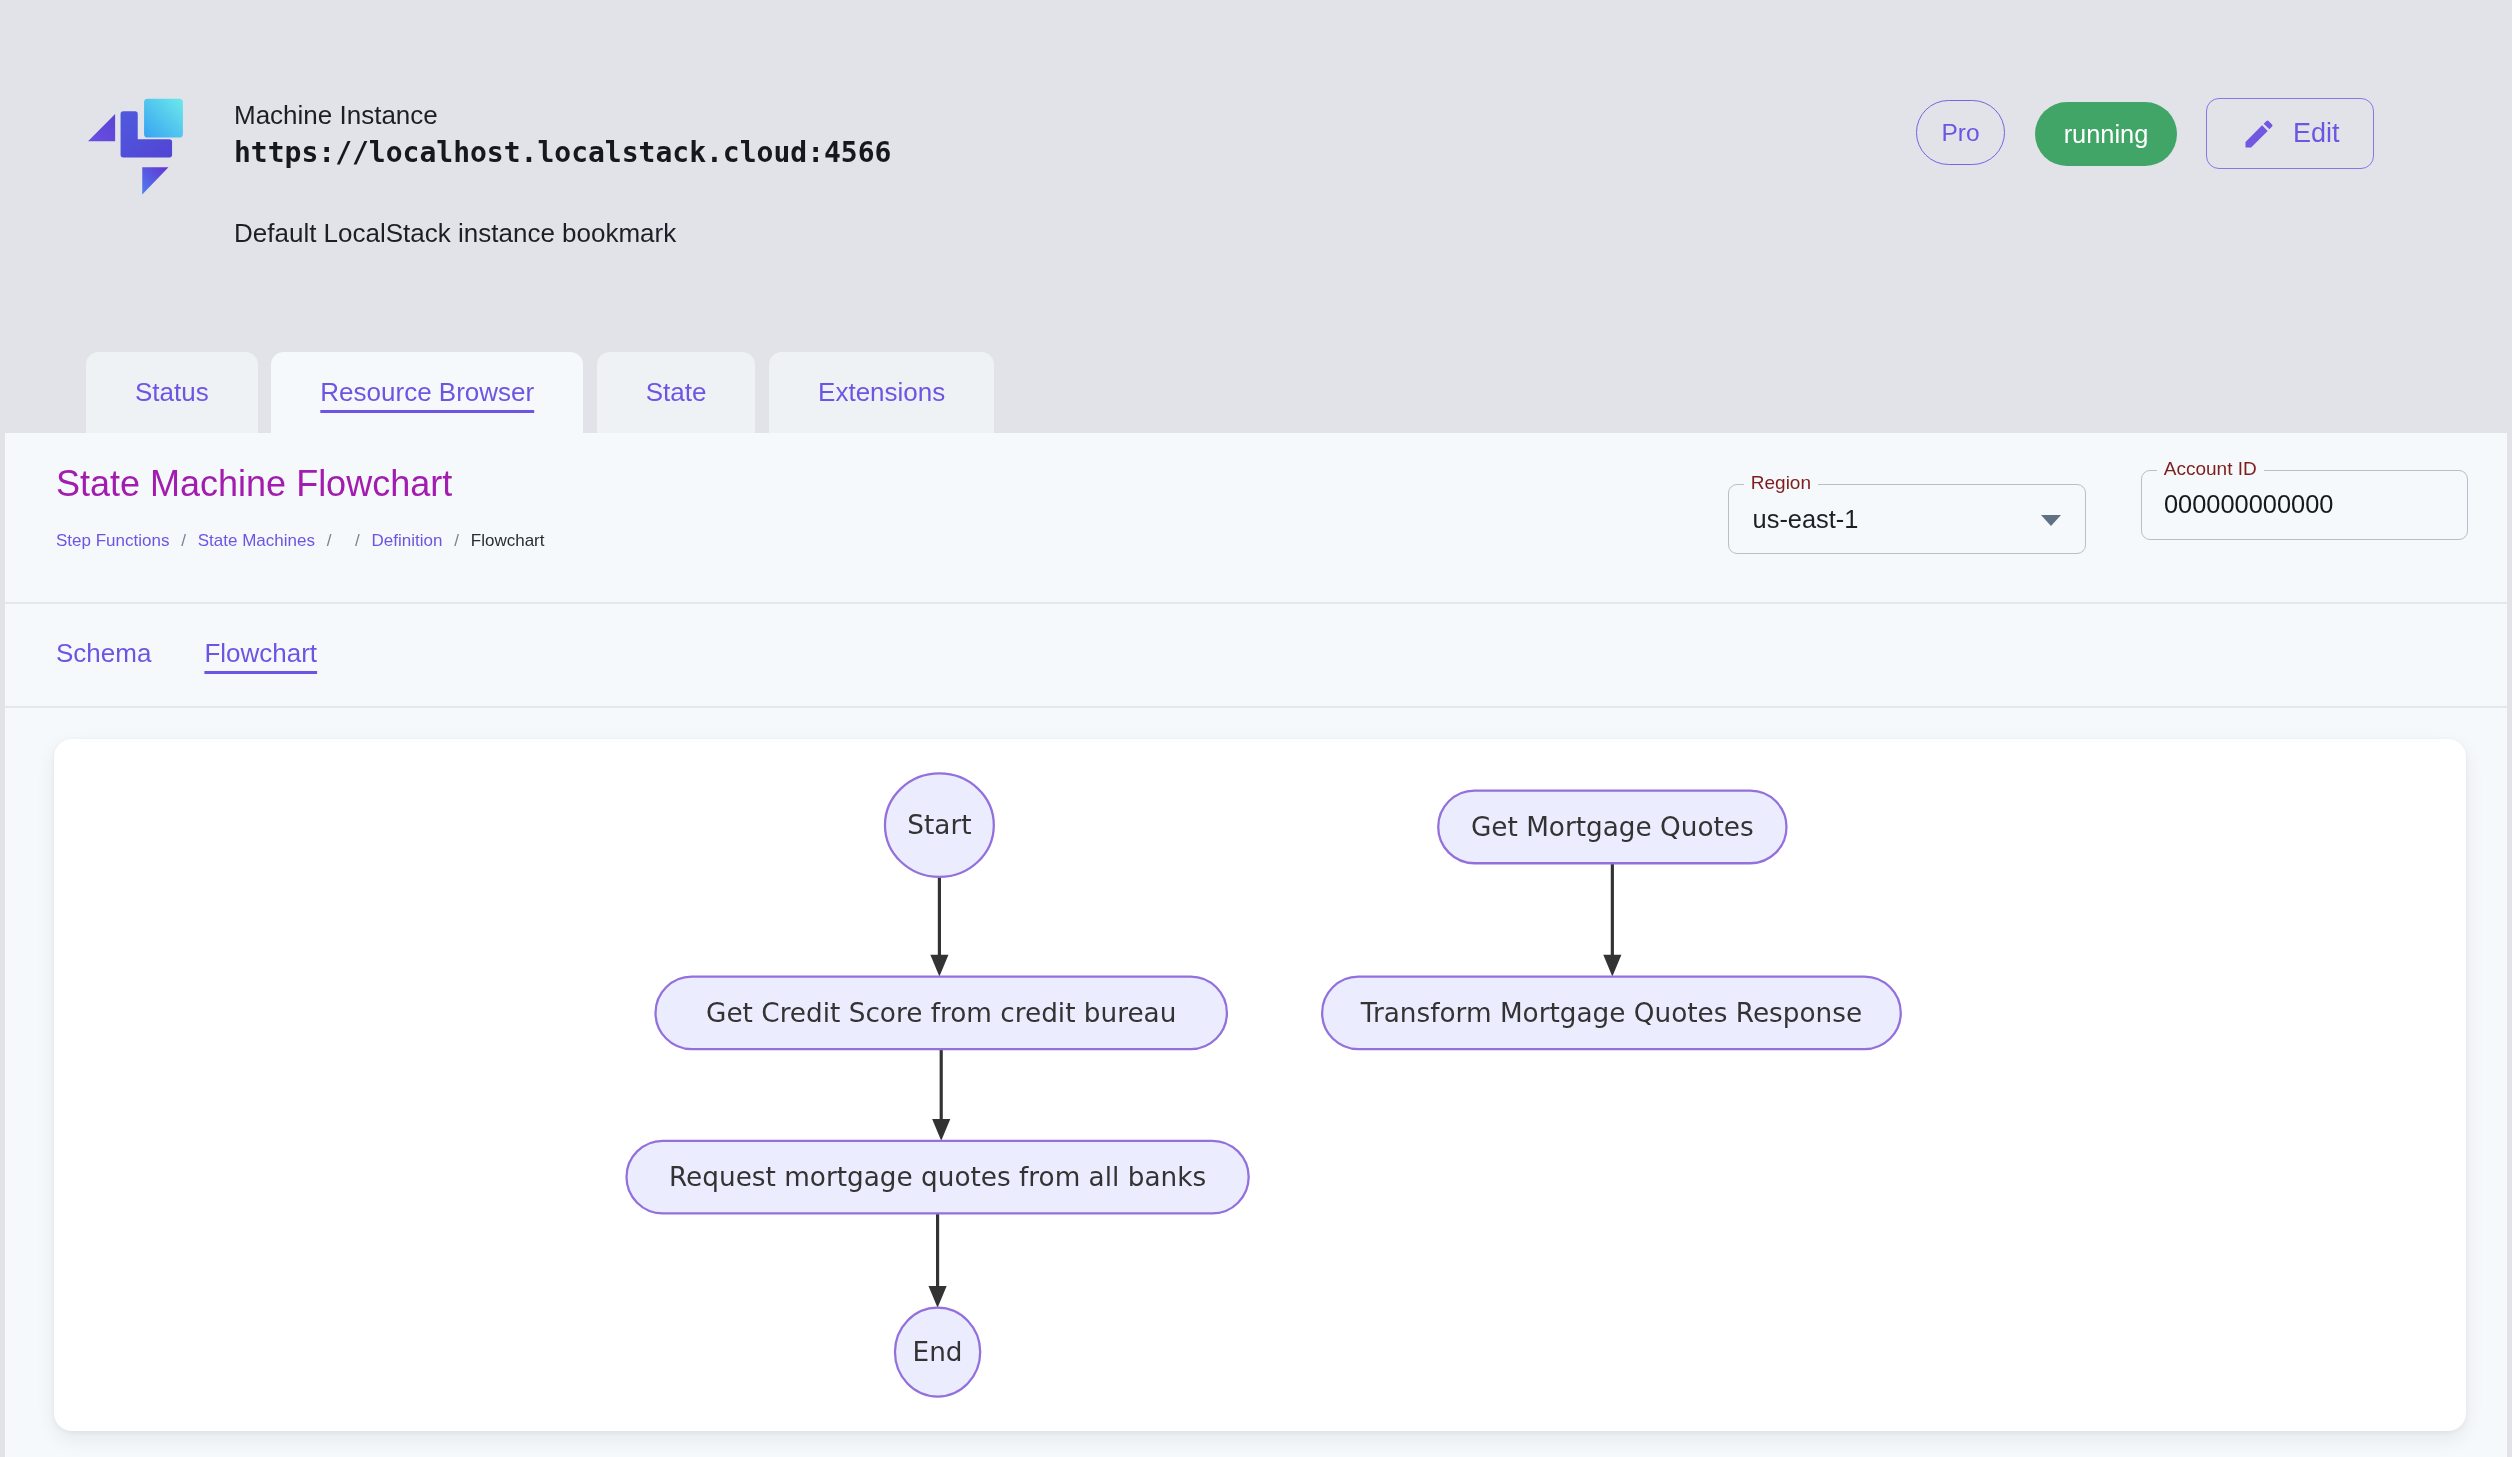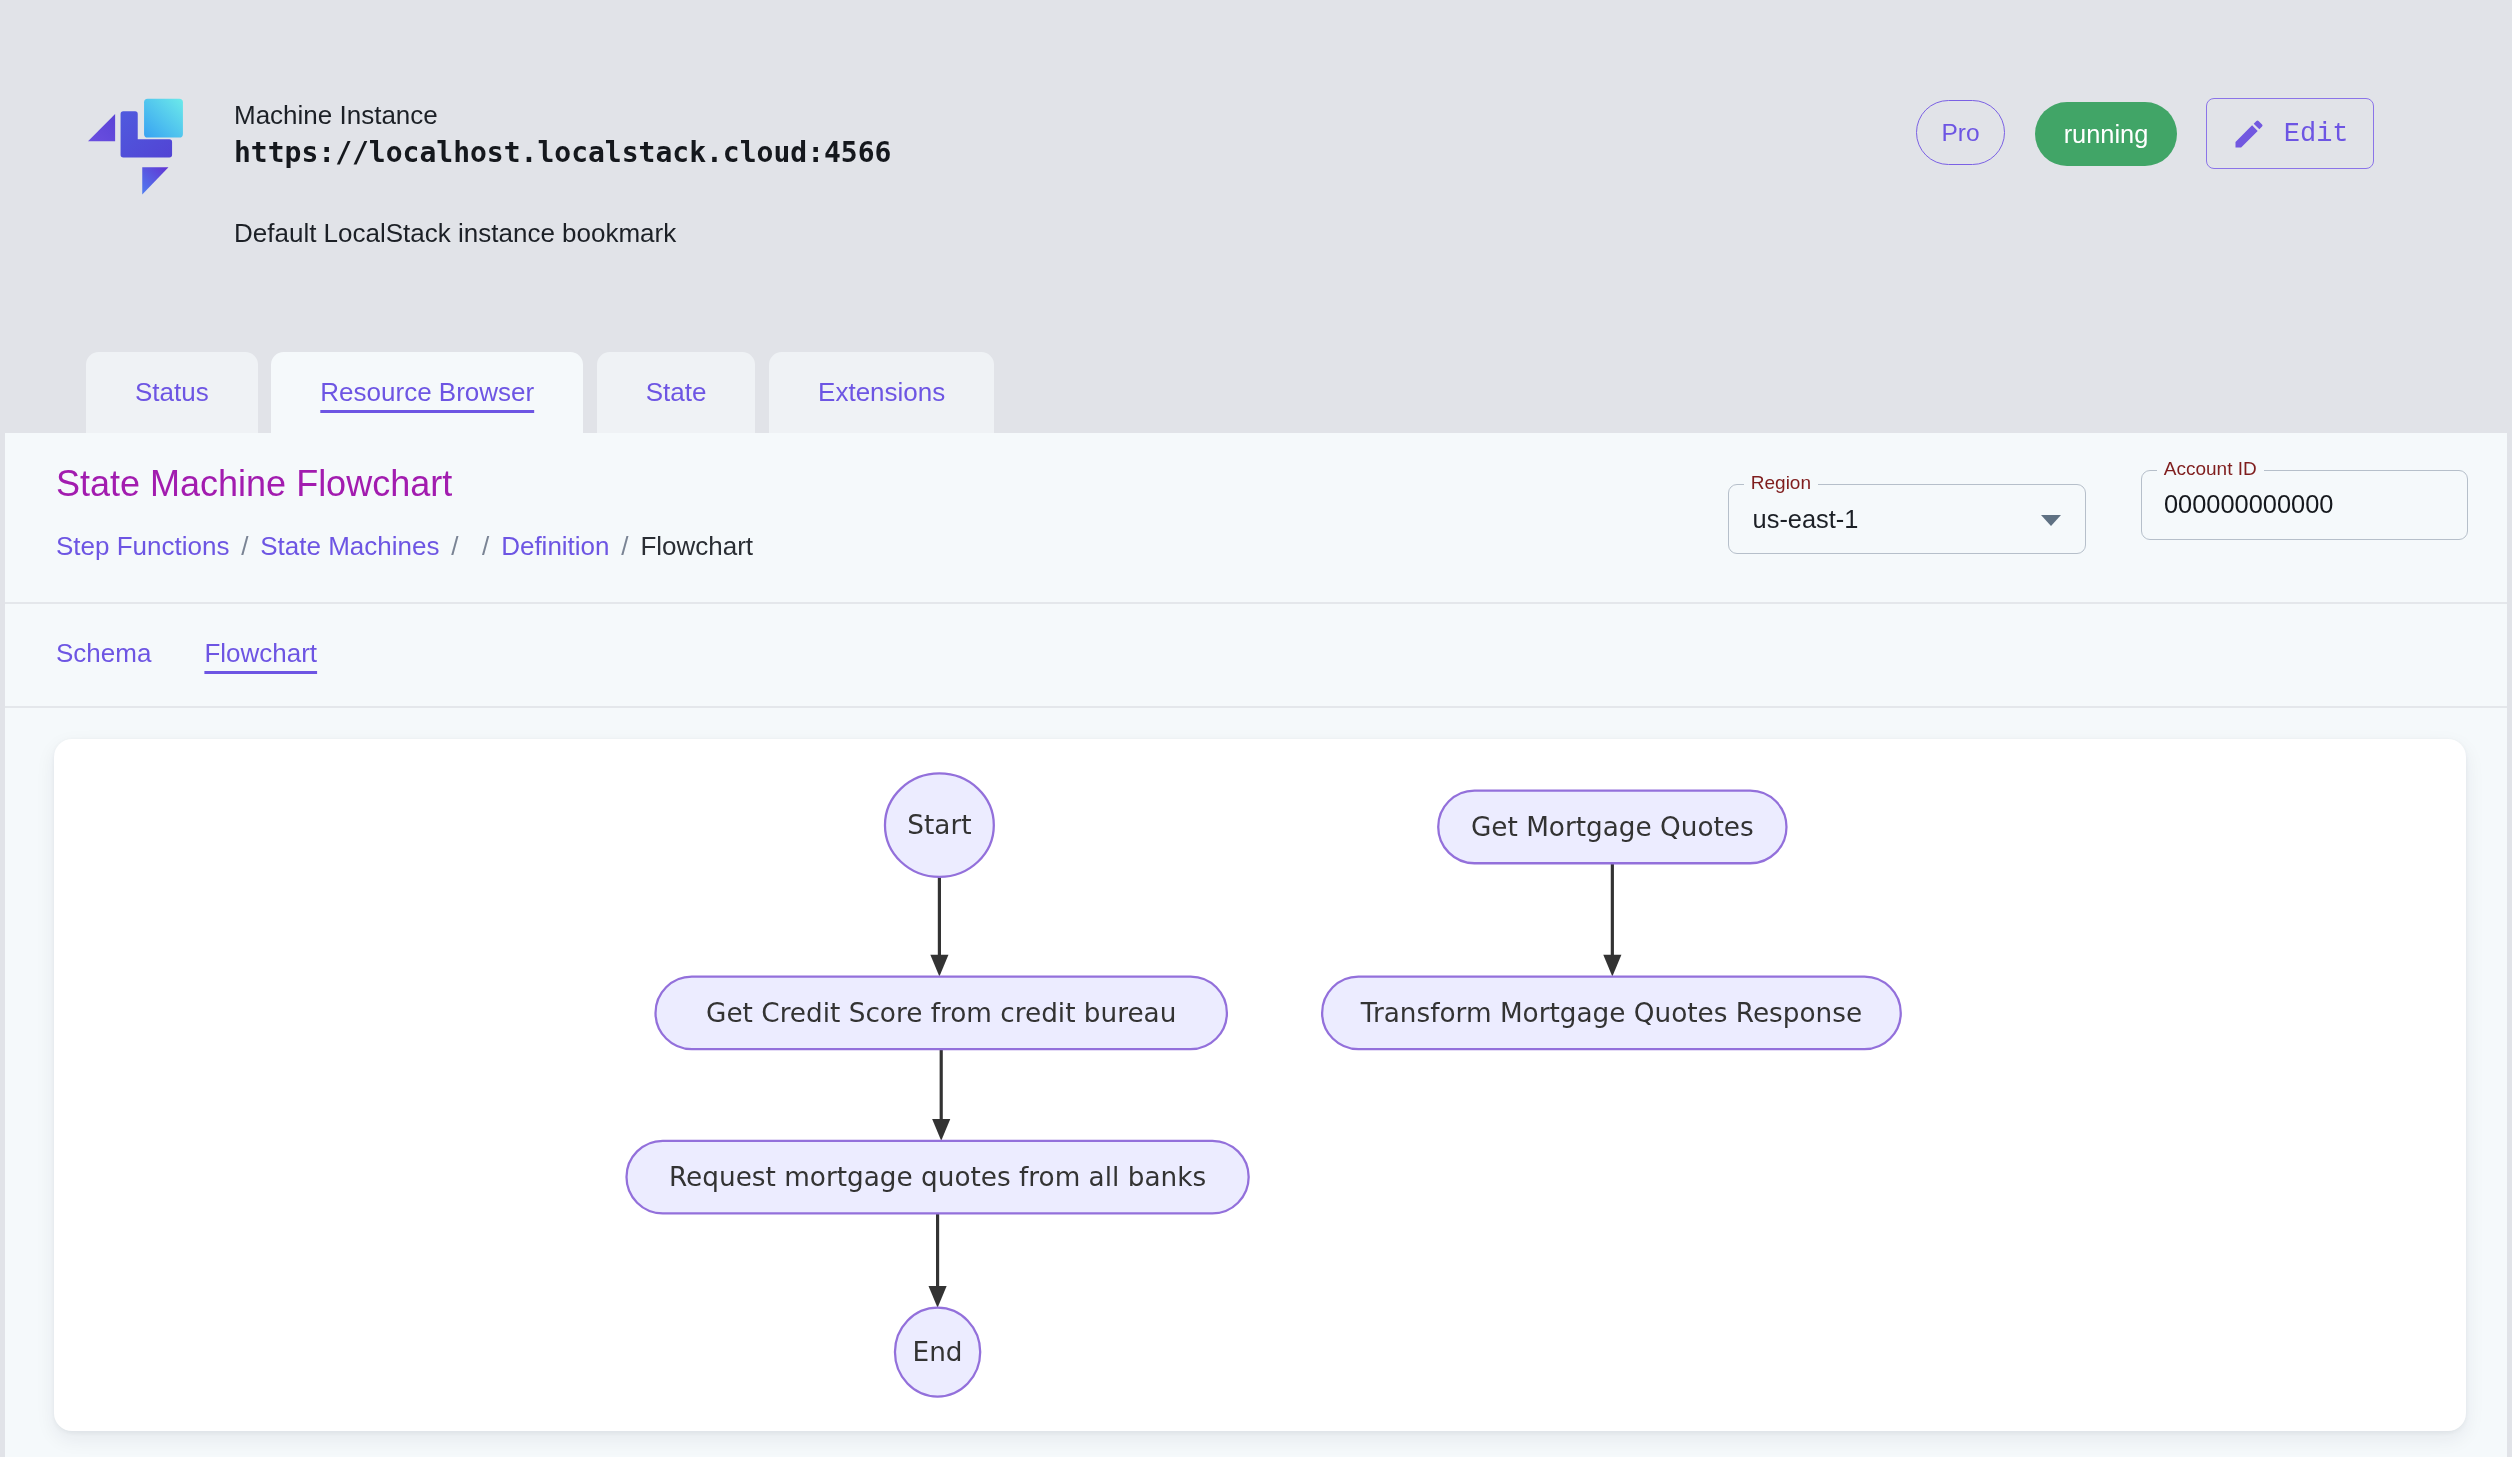--- a/index.html
+++ b/index.html
@@ -16,34 +16,34 @@
     font-family:"DejaVu Sans Mono","Liberation Mono",monospace;color:#15181d;}
   .hdr-desc{position:absolute;left:234px;top:218px;font-size:26px;color:#1c2026;}
   .badge-pro{position:absolute;left:1916px;top:100px;width:89px;height:65px;
     border:1.8px solid #7b61e4;border-radius:33px;box-sizing:border-box;
     display:flex;align-items:center;justify-content:center;
     color:#6d55e3;font-size:24.5px;background:transparent;}
   .badge-running{position:absolute;left:2035px;top:102px;width:142px;height:64px;
     border-radius:32px;background:#41a567;display:flex;align-items:center;justify-content:center;
     color:#ffffff;font-size:25.4px;}
   .btn-edit{position:absolute;left:2206px;top:98px;width:168px;height:71px;
-    border:1.8px solid #8b74e8;border-radius:8px;box-sizing:border-box;background:transparent;
+    border:1.8px solid #8b74e8;border-radius:13px;box-sizing:border-box;background:transparent;
     display:flex;align-items:center;justify-content:center;gap:16.3px;
-    color:#6d55e3;font-size:27px;cursor:pointer;font-family:Liberation Mono, monospace;}
+    color:#6d55e3;font-size:27px;cursor:pointer;font-family:Liberation Sans, sans-serif;}
   .btn-edit svg{width:36px;height:36px;flex:0 0 auto;}
   
   .main-tabs{position:absolute;left:86px;top:352px;height:81px;display:flex;gap:13.6px;}
   .tab{height:81px;border:none;border-radius:12.7px 12.7px 0 0;background:#eff2f5;
     color:#6d55e3;font-size:26px;padding:0 49px;cursor:pointer;font-family:inherit;}
   .tab.active{background:#f5f9fb;text-decoration:underline;
     text-decoration-thickness:2.7px;text-underline-offset:9px;}
   
   .panel{position:absolute;left:5.4px;right:5.4px;top:433px;bottom:0;background:#f5f9fb;}
   .page-title{position:absolute;left:56px;top:463px;font-size:36px;font-weight:500;color:#a21caf;}
-  .breadcrumb{position:absolute;left:56px;top:531px;font-size:26px;color:#7a8494;
+  .breadcrumb{position:absolute;left:56px;top:531px;font-size:17px;color:#7a8494;
     display:flex;gap:0;align-items:center;white-space:nowrap;}
   .crumb{color:#6d55e3;cursor:pointer;}
   .crumb.current{color:#2a2e34;cursor:default;}
   .crumb-sep{color:#7a8494;padding:0 11.8px;}
   
   .field{position:absolute;box-sizing:border-box;border:1.8px solid #b6bfca;border-radius:9px;
     height:70px;background:transparent;}
   .field-label{position:absolute;top:-11.8px;left:14.5px;background:#f5f9fb;padding:0 7.3px;
     font-size:19px;color:#7f1d1d;line-height:19px;}
   .field-region{left:1728px;top:484px;width:358px;cursor:pointer;}

